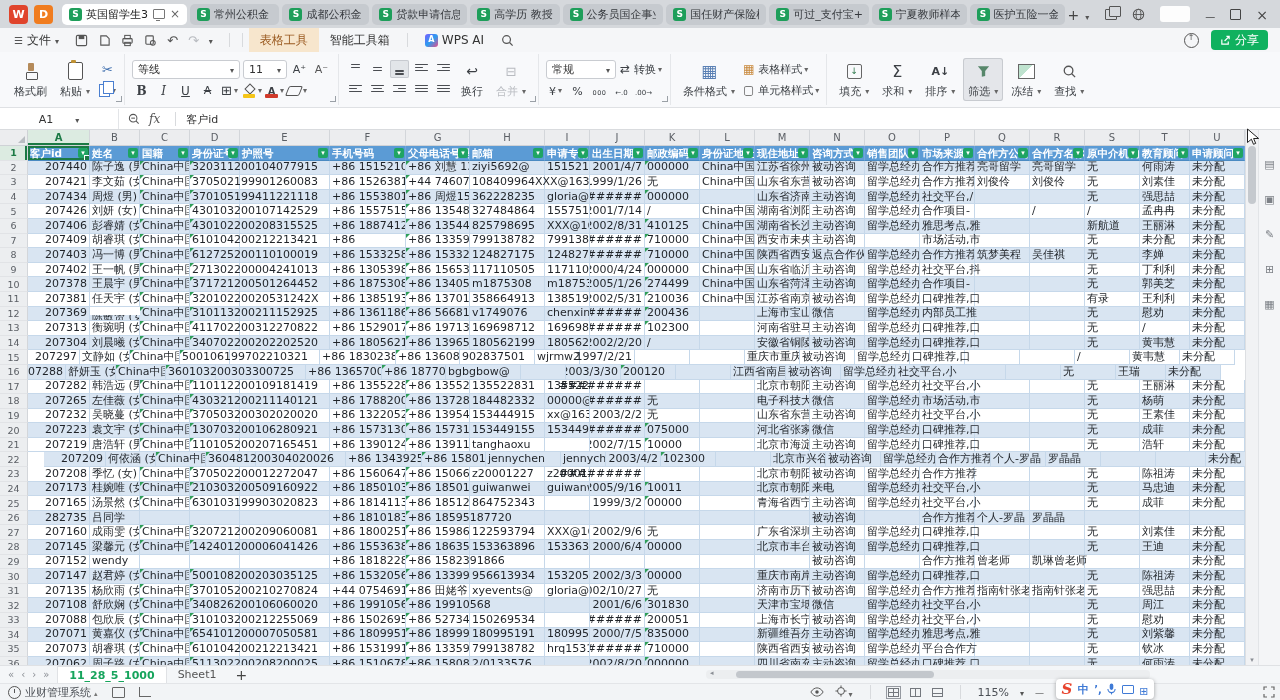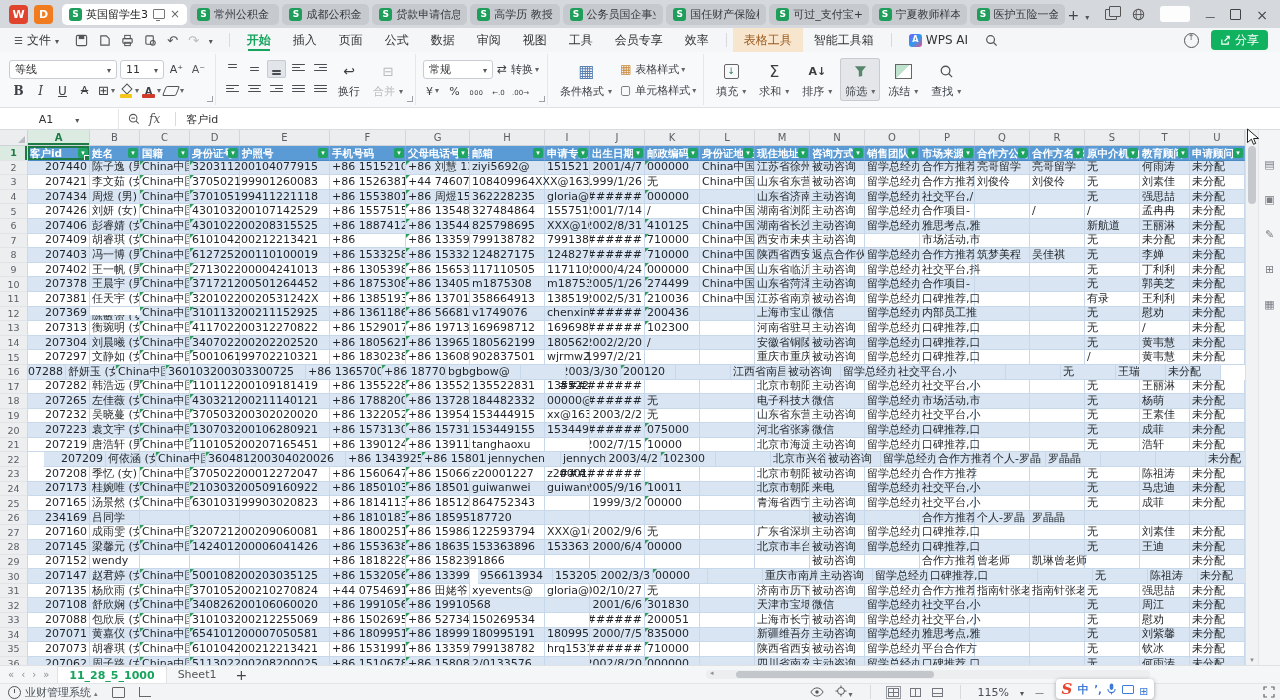--- a/index.html
+++ b/index.html
@@ -288,32 +288,20 @@
       </svg>
     <svg width="13" height="13" viewBox="0 0 14 14">
         <rect x="2" y="2" width="8" height="9" rx="1" fill="none" stroke="#555" stroke-width="1.2"></rect>
         <circle cx="9.5" cy="9.5" r="2.6" fill="none" stroke="#555" stroke-width="1.1"></circle>
       </svg>
     <span class="i-undo"></span>
     <span class="i-redo"></span>
     <span class="i-chev"></span>
   </div>
   <span class="vsep"></span>
-  <div id="menutabs" style="display:flex;align-items:center;">
-      <div class="mtab active">开始</div>
-      <div class="mtab">插入</div>
-      <div class="mtab">页面</div>
-      <div class="mtab">公式</div>
-      <div class="mtab">数据</div>
-      <div class="mtab">审阅</div>
-      <div class="mtab">视图</div>
-      <div class="mtab">工具</div>
-      <div class="mtab">会员专享</div>
-      <div class="mtab">效率</div>
-    </div>
   <span class="vsep"></span>
   <div class="mtab ctx"><span>表格工具</span></div>
   <div class="mtab"><span>智能工具箱</span></div>
   <span class="vsep"></span>
   <div class="mtab" style="display:flex;align-items:center;">
     <span class="ailogo">A</span>
     <span>WPS AI</span>
   </div>
   <svg width="13" height="13" viewBox="0 0 14 14" style="margin-left:6px">
       <circle cx="6" cy="6" r="4.2" fill="none" stroke="#555" stroke-width="1.3"></circle>
@@ -325,20 +313,42 @@
       <svg width="11" height="11" viewBox="0 0 12 12">
           <path d="M2 5v5h7V7" fill="none" stroke="#fff" stroke-width="1.3"></path>
           <path d="M5 6.5L10 1.5M7 1.5h3v3" fill="none" stroke="#fff" stroke-width="1.3"></path>
         </svg>
       <span>分享</span>
     </div>
   </div>
 </div>
 
 <div class="ribbon">
+  <div class="grp lnch">
+    <div class="bb">
+      <span class="icbox">
+          <span class="ic-brush"></span>
+        </span>
+      <span class="lblrow">格式刷</span>
+    </div>
+    <div class="bb">
+      <span class="icbox">
+          <span class="ic-clip"></span>
+        </span>
+      <span class="lblrow dd">粘贴</span>
+    </div>
+    <div class="cols">
+      <span class="sbtn">
+          <span class="i-scissors"></span>
+        </span>
+      <span class="sbtn dd">
+          <span class="ic-copy"></span>
+        </span>
+    </div>
+  </div>
 
   <div class="grp lnch">
     <div class="cols">
       <div class="rowline">
         <div class="select w110">
             <span>等线</span>
             <span class="i-chev"></span>
           </div>
         <div class="select w44">
             <span>11</span>
@@ -980,21 +990,21 @@
       <div class="cell band" style="width: 55px;">留学总经办</div>
       <div class="cell band spill" style="width: 55px;">口碑推荐,口</div>
       <div class="cell band" style="width: 55px;"></div>
       <div class="cell band" style="width: 55px;"></div>
       <div class="cell band" style="width: 55px;">无</div>
       <div class="cell band" style="width: 50px;">黄韦慧</div>
       <div class="cell band" style="width: 55px;">未分配</div>
     </div>
     <div class="grow">
       <div class="rn">15</div>
-      <div class="cell num" style="width: 62px;">207297</div>
+      <div class="cell num" style="width: 52px;">207297</div>
       <div class="cell" style="width: 50px;">文静如 (女</div>
       <div class="cell tri" style="width: 50px;">China中国</div>
       <div class="cell spill tri" style="width: 50px;">500106199702210321</div>
       <div class="cell" style="width: 90px;"></div>
       <div class="cell" style="width: 76px;">+86 18302388</div>
       <div class="cell tri" style="width: 64px;">+86 1360831276</div>
       <div class="cell" style="width: 75px;">902837501</div>
       <div class="cell" style="width: 45px;">wjrmw221(</div>
       <div class="cell num spill" style="width: 55px;">1997/2/21</div>
       <div class="cell" style="width: 55px;"></div>
@@ -1244,21 +1254,21 @@
       <div class="cell" style="width: 55px;">留学总经办</div>
       <div class="cell spill" style="width: 55px;">社交平台,小</div>
       <div class="cell" style="width: 55px;"></div>
       <div class="cell" style="width: 55px;"></div>
       <div class="cell" style="width: 55px;">无</div>
       <div class="cell" style="width: 50px;">成菲</div>
       <div class="cell" style="width: 55px;">未分配</div>
     </div>
     <div class="grow">
       <div class="rn">26</div>
-      <div class="cell band num" style="width: 62px;">234169</div>
+      <div class="cell band num" style="width: 62px;">282735</div>
       <div class="cell band spill" style="width: 50px;">吕同学</div>
       <div class="cell band" style="width: 50px;"></div>
       <div class="cell band" style="width: 50px;"></div>
       <div class="cell band" style="width: 90px;"></div>
       <div class="cell band" style="width: 76px;">+86 18101832</div>
       <div class="cell band spill tri" style="width: 64px;">+86 18595187720</div>
       <div class="cell band" style="width: 75px;"></div>
       <div class="cell band" style="width: 45px;"></div>
       <div class="cell band num" style="width: 55px;"></div>
       <div class="cell band" style="width: 55px;"></div>
@@ -1347,21 +1357,21 @@
     </div>
     <div class="grow">
       <div class="rn">30</div>
       <div class="cell band num" style="width: 62px;">207147</div>
       <div class="cell band" style="width: 50px;">赵君婷 (女</div>
       <div class="cell band tri" style="width: 50px;">China中国</div>
       <div class="cell band spill tri" style="width: 50px;">500108200203035125</div>
       <div class="cell band" style="width: 90px;"></div>
       <div class="cell band" style="width: 76px;">+86 15320563</div>
       <div class="cell band tri" style="width: 64px;">+86 1339985047</div>
-      <div class="cell band" style="width: 75px; margin-left: 8px;">956613934</div>
+      <div class="cell band" style="width: 75px;">956613934</div>
       <div class="cell band" style="width: 45px;">153205635</div>
       <div class="cell band num" style="width: 55px;">2002/3/3</div>
       <div class="cell band spill tri" style="width: 55px;">00000</div>
       <div class="cell band" style="width: 55px;"></div>
       <div class="cell band" style="width: 55px;">重庆市南岸</div>
       <div class="cell band" style="width: 55px;">主动咨询</div>
       <div class="cell band" style="width: 55px;">留学总经办</div>
       <div class="cell band spill" style="width: 55px;">口碑推荐,口</div>
       <div class="cell band" style="width: 55px;"></div>
       <div class="cell band" style="width: 55px;"></div>

